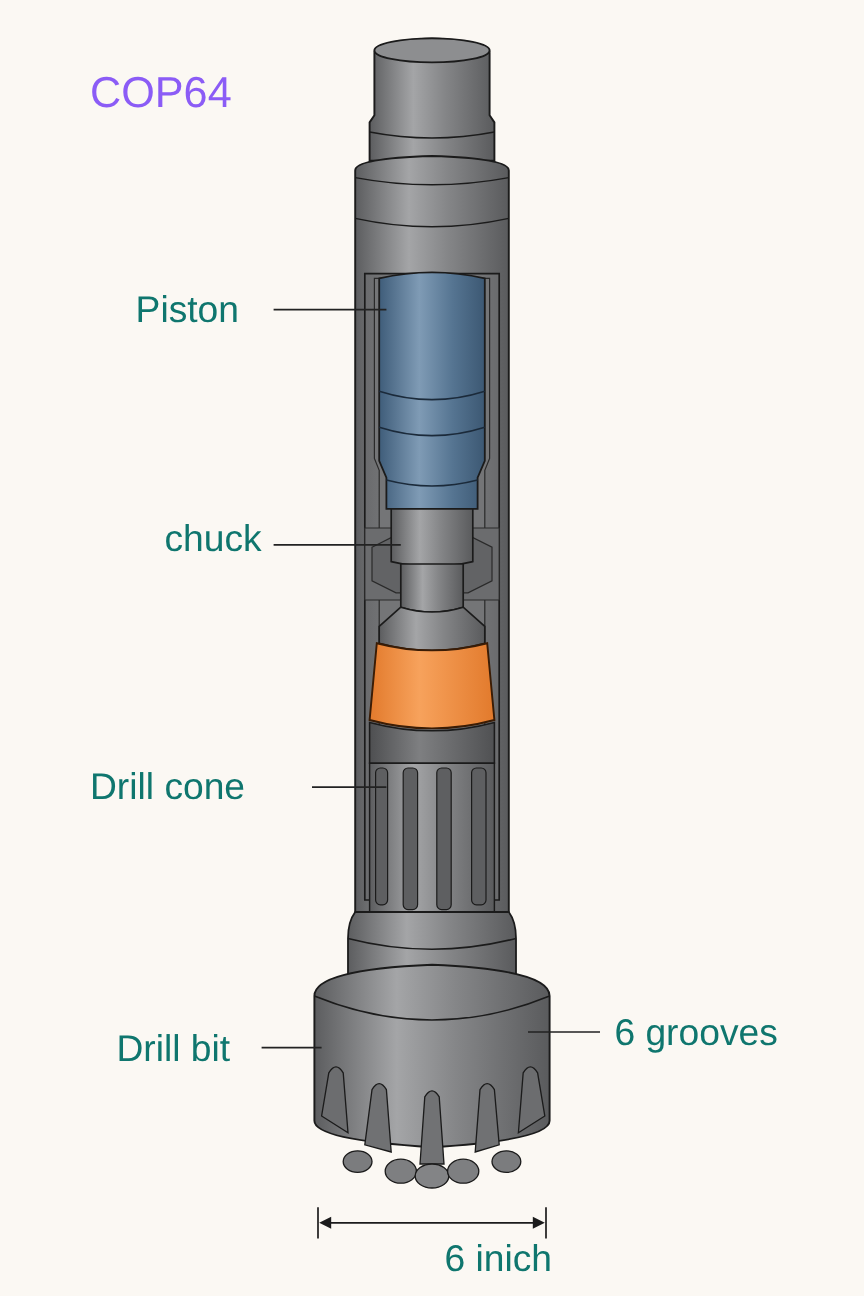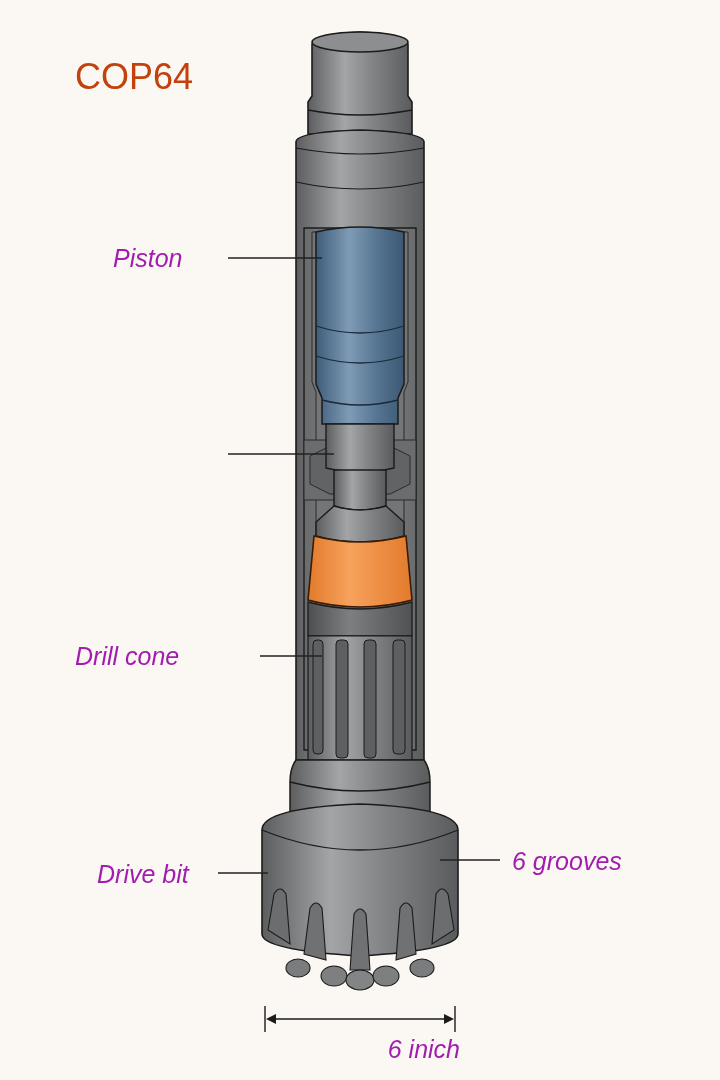--- a/index.html
+++ b/index.html
@@ -22,29 +22,28 @@
       width: 720px;
       height: 1080px;
     }
     .title {
       position: absolute;
       left: 75px;
       top: 56px;
       font-size: 36px;
       font-weight: 400;
       letter-spacing: 0px;
-      color: #c2410c;
+      color: #8b5cf6;
     }
     .label {
       position: absolute;
-      font-size: 25px;
-      color: #a21caf;
+      font-size: 31px;
+      color: #0f766e;
       line-height: 42px;
       white-space: nowrap;
-      font-style: italic;
     }
     .label.right-align { text-align: right; }
     .label.center-align { text-align: right; }
   </style>
 </head>
 <body>
 
 <svg class="diagram-svg" viewBox="0 0 720 1080" xmlns="http://www.w3.org/2000/svg">
   <defs>
     <linearGradient id="steel" x1="0" x2="1" y1="0" y2="0">
@@ -160,21 +159,22 @@
     <path d="M266,1019 L276,1014 L276,1024 Z" stroke="none"></path>
     <path d="M454,1019 L444,1014 L444,1024 Z" stroke="none"></path>
   </g>
 </svg>
 
 <div class="title">COP64</div>
 
 <div class="label" style="left:113px; top:237px;">Piston</div>
 
 <div class="label right-align" style="left:110px; top:428px; width:108px;">
+  <div>chuck</div>
 </div>
 
 <div class="label" style="left:75px; top:635px;">Drill cone</div>
 
-<div class="label" style="left:97px; top:853px;">Drive bit</div>
+<div class="label" style="left:97px; top:853px;">Drill bit</div>
 
 <div class="label" style="left:512px; top:840px;">6 grooves</div>
 
 <div class="label center-align" style="left:260px; top:1028px; width:200px;">6 inich</div>
 
 </body></html>

